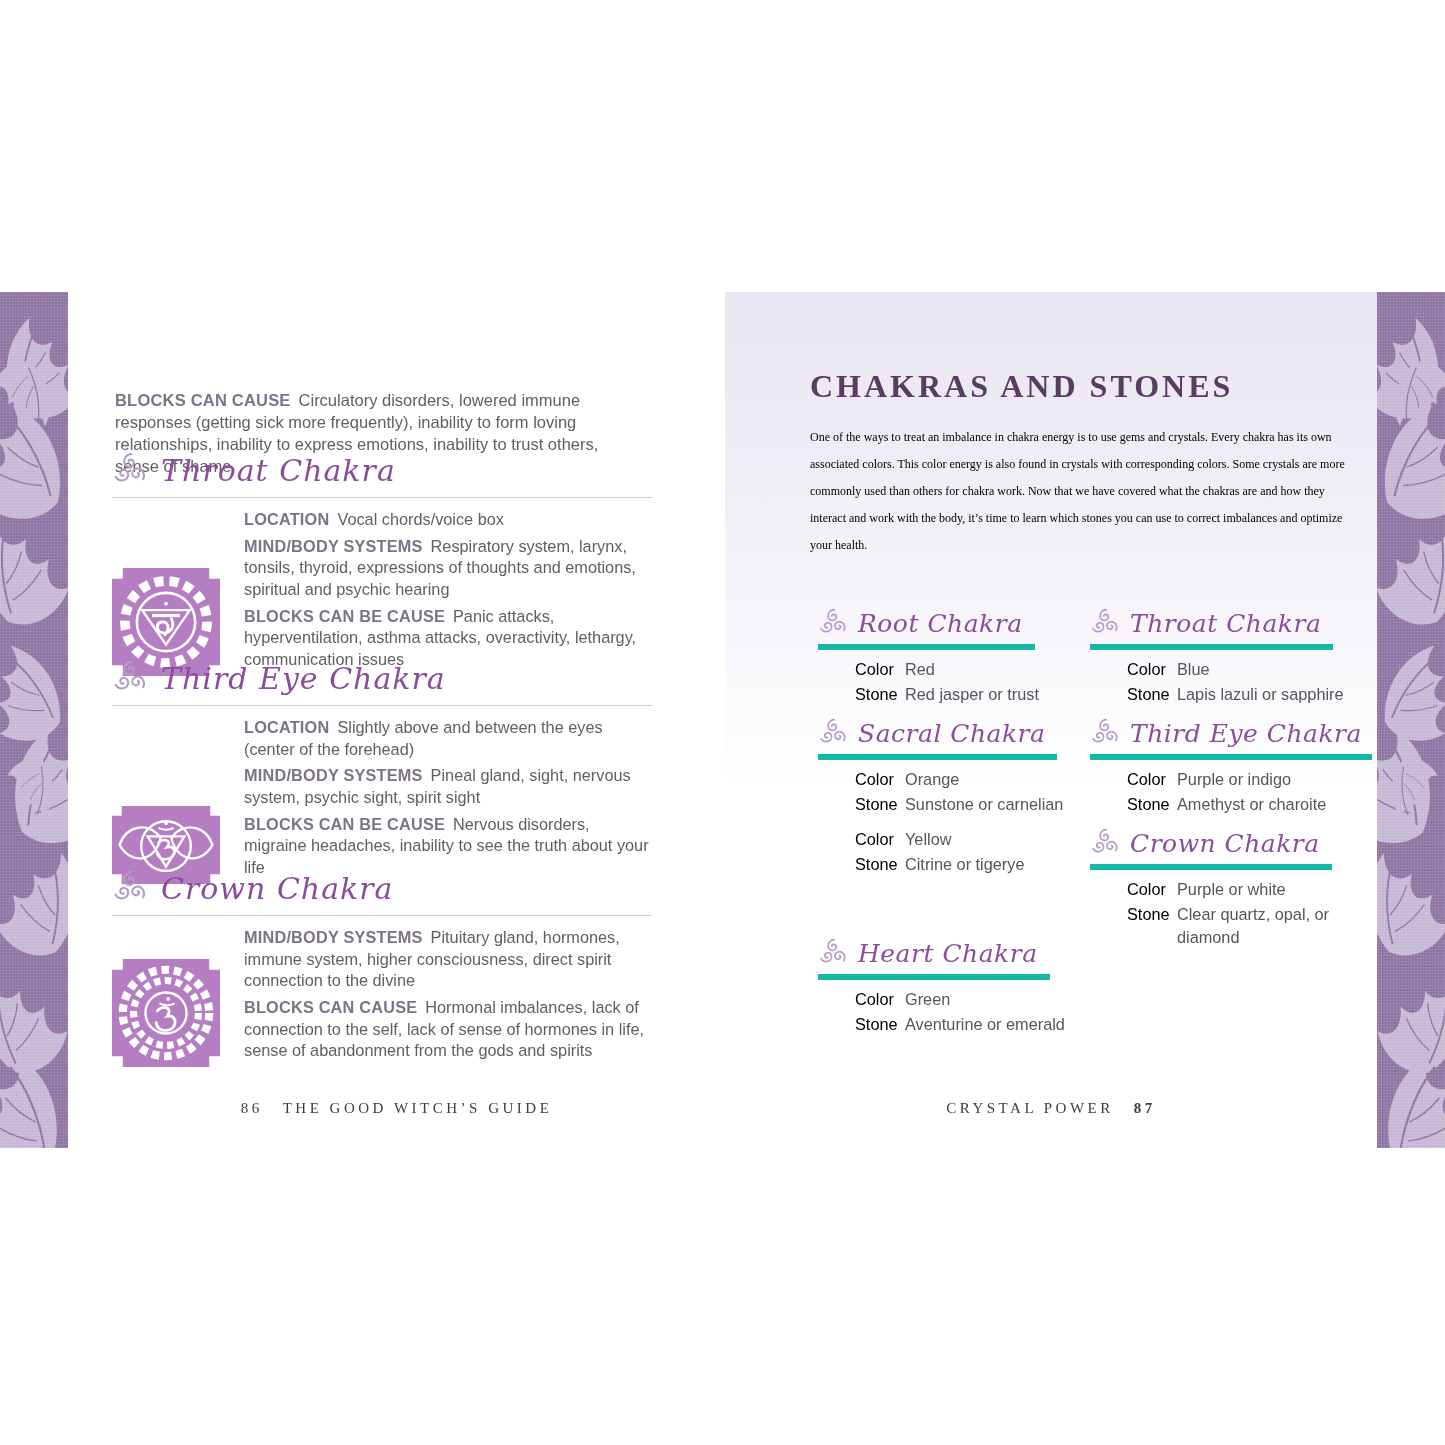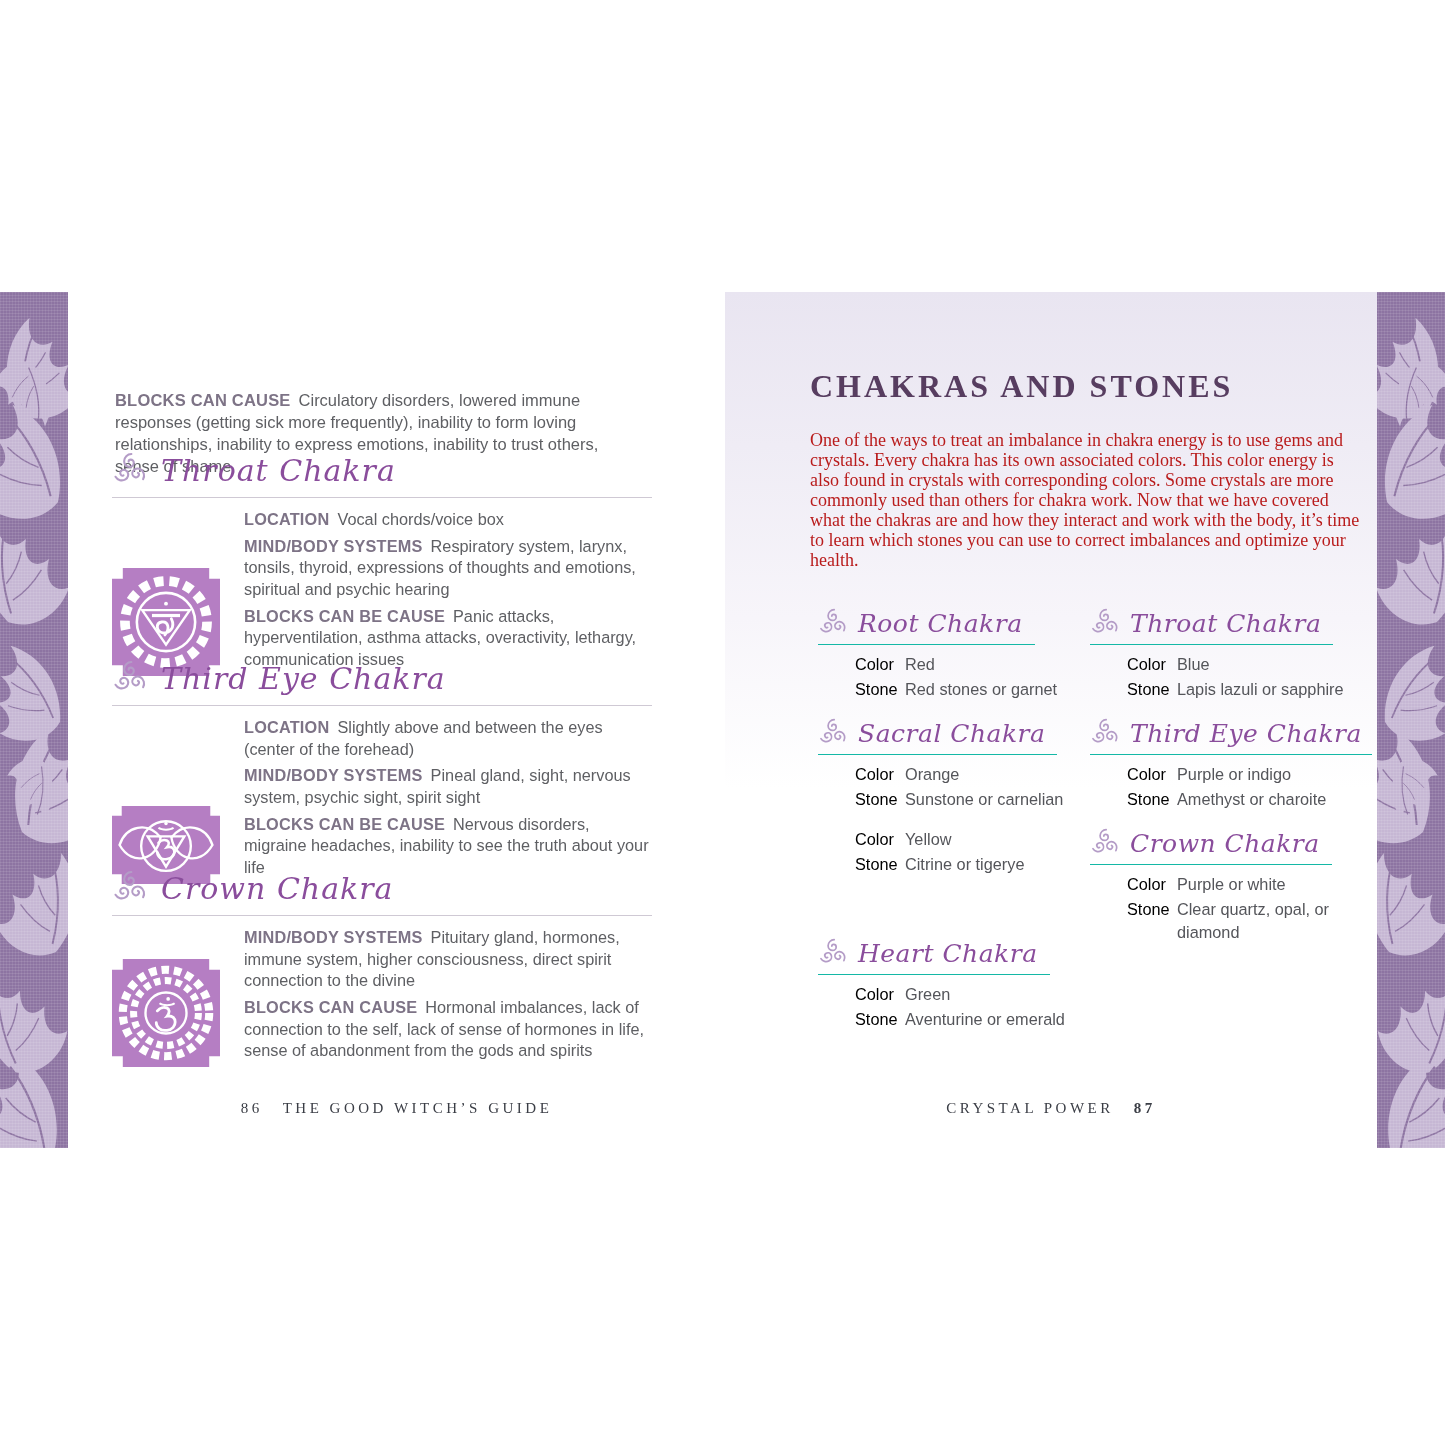--- a/index.html
+++ b/index.html
@@ -37,31 +37,31 @@
   .sec-body{display:flex;gap:24px;align-items:flex-end;}
   .chakra-icon{flex:0 0 108px;width:108px;}
   .rows{flex:1;font-size:16.3px;line-height:1.33;color:#5e5f63;}
   .rows p{margin:0 0 5px 0;}
 
   
   .rp-heading{position:absolute;left:810px;top:368px;width:560px;
     font-family:"Liberation Serif",serif;font-size:32px;letter-spacing:3px;
     color:#573d60;font-weight:600;}
   .rp-intro{position:absolute;left:810px;top:412px;width:552px;
-    font-family:"Liberation Serif",serif;font-size:18px;line-height:20px;color:#b91c1c;}
+    font-family:"Liberation Serif",serif;font-size:12px;line-height:27px;color:#000000;}
 
   .entry{position:absolute;width:270px;}
   .col1{left:818px;}
   .col2{left:1090px;}
   #entry-root,#entry-throat2{top:608px;}
   #entry-sacral,#entry-thirdeye2{top:718px;}
   #entry-solar,#entry-crown2{top:828px;}
   #entry-heart{top:938px;}
   .entry-head{display:inline-flex;align-items:center;gap:10px;padding-bottom:6px;
-    padding-right:12px;border-bottom:1px solid #14b8a6;margin-bottom:8px;max-width:100%;}
+    padding-right:12px;border-bottom:6px solid #14b8a6;margin-bottom:8px;max-width:100%;}
   .entry-head .trisk{width:30px;height:30px;flex:0 0 30px;}
   .entry-title{font-family:"DejaVu Serif",serif;font-style:italic;font-size:25px;
     color:#8a4d9c;letter-spacing:.5px;white-space:nowrap;}
   .entry-row{display:flex;padding-left:37px;font-size:16.3px;line-height:1.4;margin-bottom:2px;}
   .entry-row .erl{flex:0 0 50px;color:#000000;}
   .entry-row .erv{color:#54555a;}
   .erv.wrap{display:inline-block;max-width:155px;}
 
   
   .footer{position:absolute;top:1100px;font-family:"Liberation Serif",serif;
@@ -234,21 +234,21 @@
         <use href="#trisk"></use>
       </svg>
     <span class="entry-title">Root Chakra</span>
   </div>
   <div class="entry-row">
       <span class="erl">Color</span>
       <span class="erv">Red</span>
     </div>
   <div class="entry-row">
       <span class="erl">Stone</span>
-      <span class="erv">Red stones or garnet</span>
+      <span class="erv">Red jasper or trust</span>
     </div>
 </div>
 
 <div class="entry col1" id="entry-sacral">
   <div class="entry-head">
     <svg class="trisk">
         <use href="#trisk"></use>
       </svg>
     <span class="entry-title">Sacral Chakra</span>
   </div>

